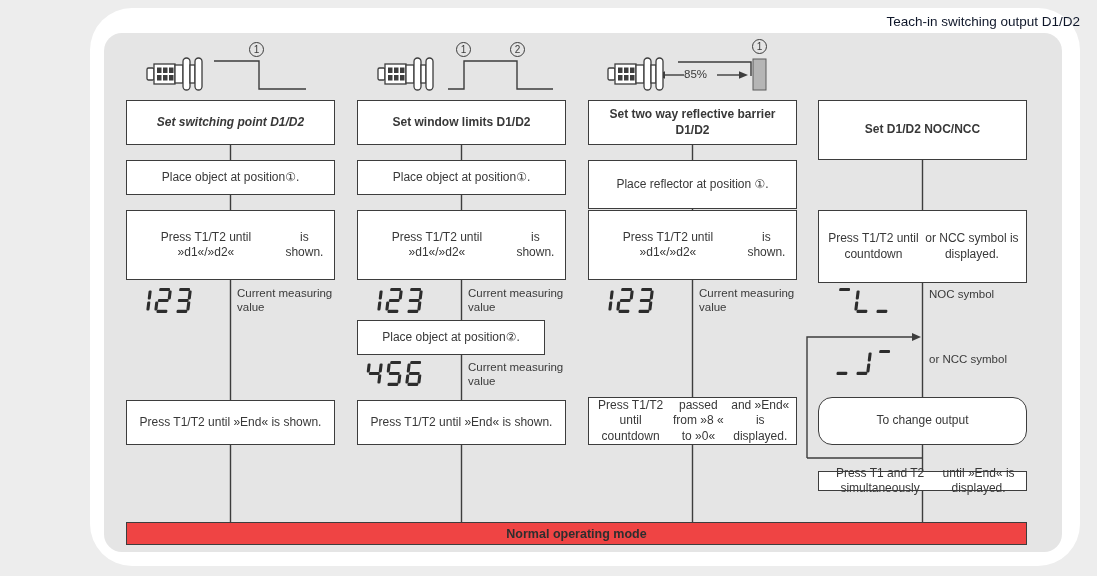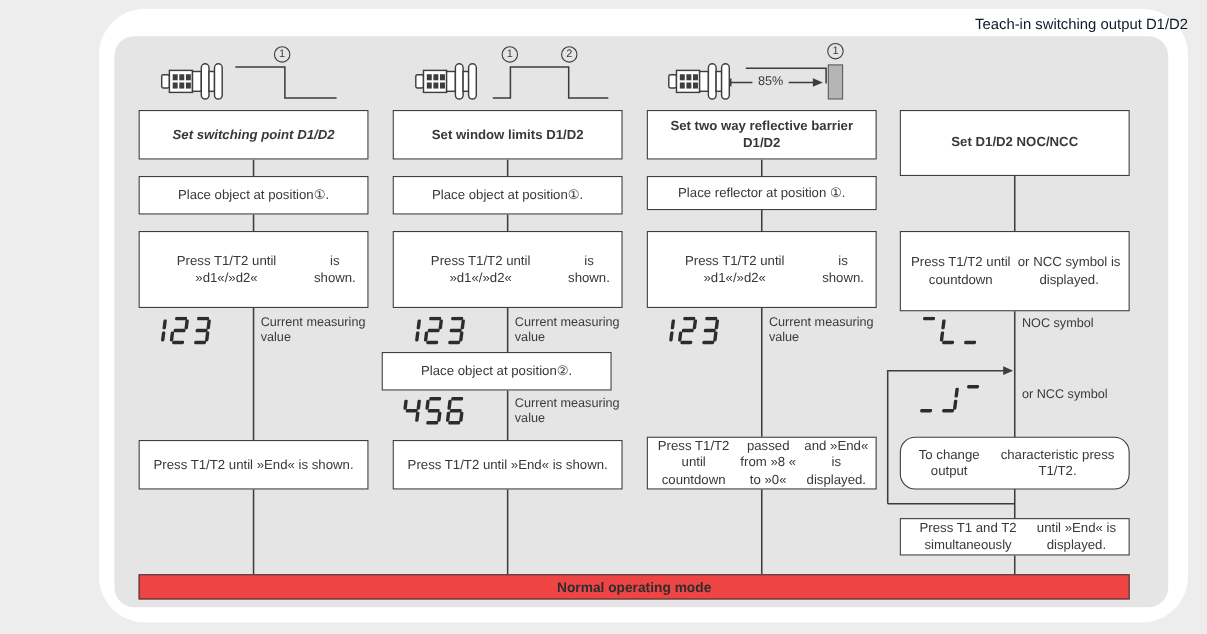--- a/index.html
+++ b/index.html
@@ -12,21 +12,21 @@
   .overlay{position:absolute;left:0;top:0;width:1097px;height:576px;z-index:1;pointer-events:none;}
   .box{position:absolute;z-index:2;background:#ffffff;border:1.4px solid #3d3d3d;box-sizing:border-box;
        display:flex;align-items:center;justify-content:center;text-align:center;
        font-size:12px;line-height:1.28;padding:2px 5px;color:#383838;}
   .box.bold{font-weight:bold;}
   .box .ln{display:block;}
   .marker{position:absolute;z-index:2;width:15px;height:15px;border:1.3px solid #3d3d3d;border-radius:50%;
        box-sizing:border-box;display:flex;align-items:center;justify-content:center;
        font-size:10px;line-height:1;color:#3a3a3a;background:transparent;}
   .sidelabel{position:absolute;z-index:2;font-size:11.5px;line-height:1.18;color:#3a3a3a;text-align:left;}
-  .pct{position:absolute;z-index:2;font-size:11.5px;color:#3a3a3a;text-align:center;}
+  .pct{position:absolute;z-index:2;font-size:11.5px;color:#3a3a3a;text-align:left;}
   .display{position:absolute;z-index:2;}
   .footerbar{position:absolute;z-index:2;left:126px;top:522px;width:901px;height:23px;background:#ef4444;
        border:1.4px solid #3d3d3d;box-sizing:border-box;display:flex;align-items:center;justify-content:center;
        font-weight:bold;font-size:12.5px;color:#2e2e2e;}
 </style>
 </head>
 <body>
 
 <div class="page">
 
@@ -141,21 +141,21 @@
           <rect x="20" y="13.4" width="3.1" height="9" rx="1.2"></rect>
           <rect x="22.4" y="21.8" width="10.8" height="3.1" rx="1.2"></rect>
           <rect x="42.4" y="0" width="10.8" height="3.1" rx="1.2"></rect>
           <rect x="52" y="2.4" width="3.1" height="9" rx="1.2"></rect>
           <rect x="42.4" y="10.9" width="10.8" height="3.1" rx="1.2"></rect>
           <rect x="52" y="13.4" width="3.1" height="9" rx="1.2"></rect>
           <rect x="42.4" y="21.8" width="10.8" height="3.1" rx="1.2"></rect>
         </g>
       </svg></div>
   <div class="sidelabel" style="left:468px;top:287px;width:108px;">Current measuring value</div>
-  <div class="box" style="left:347px;top:320px;width:209px;height:35px;">Place object at position②.</div>
+  <div class="box" style="left:357px;top:320px;width:188px;height:35px;">Place object at position②.</div>
   <div class="display" style="left:363px;top:361px;"><svg width="68" height="26" viewBox="0 0 68 26">
         <g fill="#2c2c2c" transform="translate(5,0) skewX(-7)">
           <rect x="0" y="2.4" width="3.1" height="9" rx="1.2"></rect>
           <rect x="12" y="2.4" width="3.1" height="9" rx="1.2"></rect>
           <rect x="2.4" y="10.9" width="10.8" height="3.1" rx="1.2"></rect>
           <rect x="12" y="13.4" width="3.1" height="9" rx="1.2"></rect>
           <rect x="22.4" y="0" width="10.8" height="3.1" rx="1.2"></rect>
           <rect x="20" y="2.4" width="3.1" height="9" rx="1.2"></rect>
           <rect x="22.4" y="10.9" width="10.8" height="3.1" rx="1.2"></rect>
           <rect x="32" y="13.4" width="3.1" height="9" rx="1.2"></rect>
@@ -165,21 +165,21 @@
           <rect x="42.4" y="10.9" width="10.8" height="3.1" rx="1.2"></rect>
           <rect x="40" y="13.4" width="3.1" height="9" rx="1.2"></rect>
           <rect x="42.4" y="21.8" width="10.8" height="3.1" rx="1.2"></rect>
           <rect x="52" y="13.4" width="3.1" height="9" rx="1.2"></rect>
         </g>
       </svg></div>
   <div class="sidelabel" style="left:468px;top:361px;width:108px;">Current measuring value</div>
   <div class="box" style="left:357px;top:400px;width:209px;height:45px;">Press T1/T2 until »End« is shown.</div>
 
   <div class="box bold" style="left:588px;top:100px;width:209px;height:45px;">Set two way reflective barrier D1/D2</div>
-  <div class="box" style="left:588px;top:160px;width:209px;height:31px;">Place reflector at position ①.</div>
+  <div class="box" style="left:588px;top:160px;width:209px;height:49px;">Place reflector at position ①.</div>
   <div class="box" style="left:588px;top:210px;width:209px;height:70px;">
       <span class="ln">Press T1/T2 until »d1«/»d2«</span>
       <span class="ln">is shown.</span>
     </div>
   <div class="display" style="left:594px;top:288px;"><svg width="68" height="26" viewBox="0 0 68 26">
         <g fill="#2c2c2c" transform="translate(5,0) skewX(-7)">
           <rect x="12" y="2.4" width="3.1" height="9" rx="1.2"></rect>
           <rect x="12" y="13.4" width="3.1" height="9" rx="1.2"></rect>
           <rect x="22.4" y="0" width="10.8" height="3.1" rx="1.2"></rect>
           <rect x="32" y="2.4" width="3.1" height="9" rx="1.2"></rect>
@@ -220,22 +220,21 @@
           <rect x="2.4" y="21.8" width="10.8" height="3.1" rx="1.2"></rect>
           <rect x="32" y="2.4" width="3.1" height="9" rx="1.2"></rect>
           <rect x="32" y="13.4" width="3.1" height="9" rx="1.2"></rect>
           <rect x="22.4" y="21.8" width="10.8" height="3.1" rx="1.2"></rect>
           <rect x="42.4" y="0" width="10.8" height="3.1" rx="1.2"></rect>
         </g>
       </svg></div>
   <div class="sidelabel" style="left:929px;top:353px;width:100px;">or NCC symbol</div>
   <div class="box" style="left:818px;top:397px;width:209px;height:48px;border-radius:14px;">
       <span class="ln">To change output</span>
-      <span class="ln">characteristic press T1/T2.</span>
-    </div>
-  <div class="box" style="left:818px;top:471px;width:209px;height:34px;">
+    </div>
+  <div class="box" style="left:818px;top:471px;width:209px;height:20px;">
       <span class="ln">Press T1 and T2 simultaneously</span>
       <span class="ln">until »End« is displayed.</span>
     </div>
 
   <div class="footerbar">Normal operating mode</div>
 
 </div>
 
 </body></html>

